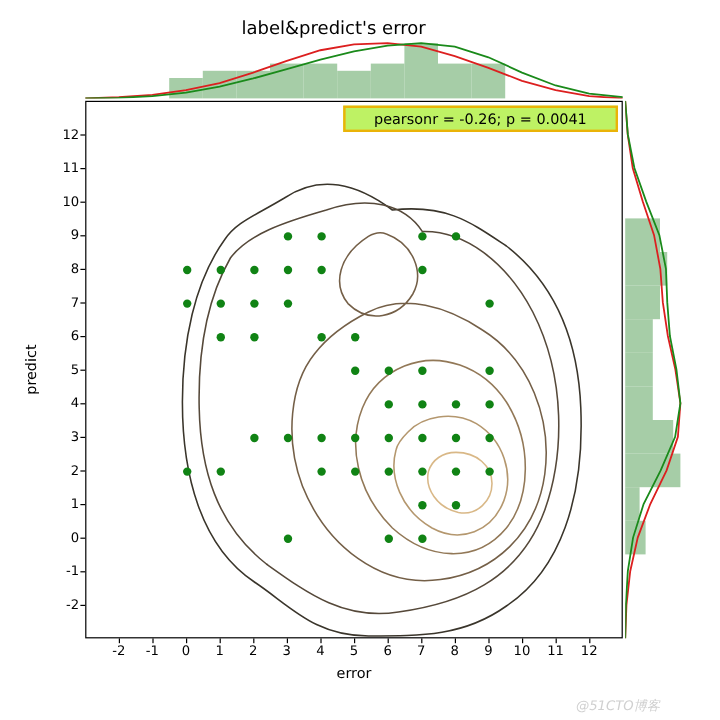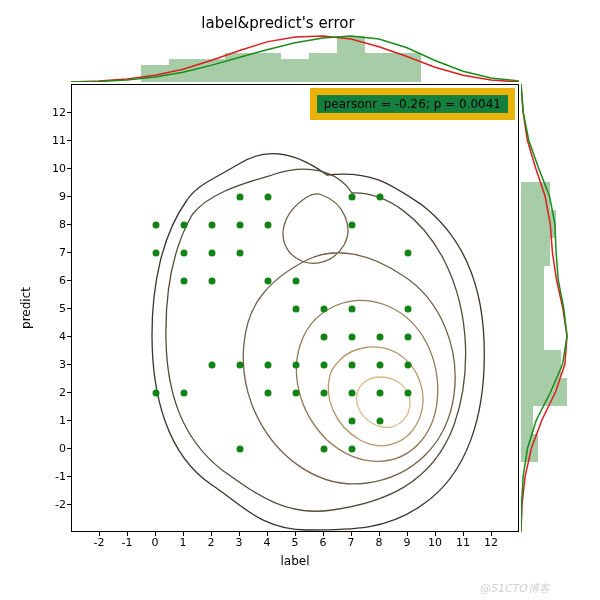--- a/index.html
+++ b/index.html
@@ -80,23 +80,23 @@
     height: 448px;
   }
   .hist-bar {
     position: absolute;
     background: rgba(150,196,152,0.85);
   }
   .annot-box {
     position: absolute;
     right: 3px;
     top: 3px;
-    border: 7px solid #eab308;
-    background: #15803d;
-    padding: 2px 7px;
+    border: 2px solid #eab308;
+    background: #bef264;
+    padding: 2px 24px;
     font-size: 12px;
   }
   .dot {
     position: absolute;
     width: 7px;
     height: 7px;
     background: #108314;
     border-radius: 50%;
     transform: translate(-50%, -50%);
   }
@@ -203,21 +203,21 @@
       <div class="dot" style="left: 308px; top: 280px;"></div>
       <div class="dot" style="left: 308px; top: 252px;"></div>
       <div class="dot" style="left: 308px; top: 112px;"></div>
       <div class="dot" style="left: 336px; top: 308px;"></div>
       <div class="dot" style="left: 336px; top: 280px;"></div>
       <div class="dot" style="left: 336px; top: 252px;"></div>
       <div class="dot" style="left: 336px; top: 224px;"></div>
       <div class="dot" style="left: 336px; top: 168px;"></div>
     </div>
 
-  <div class="xlabel">label</div>
+  <div class="xlabel">error</div>
   <div class="ylabel">
       <span>predict</span>
     </div>
 
   <div class="watermark">@51CTO博客</div>
 <div class="tick-mark-x" style="left: 99px;"></div>
     <div class="xtick" style="left: 99px;">-2</div>
     <div class="tick-mark-x" style="left: 127px;"></div>
     <div class="xtick" style="left: 127px;">-1</div>
     <div class="tick-mark-x" style="left: 155px;"></div>

